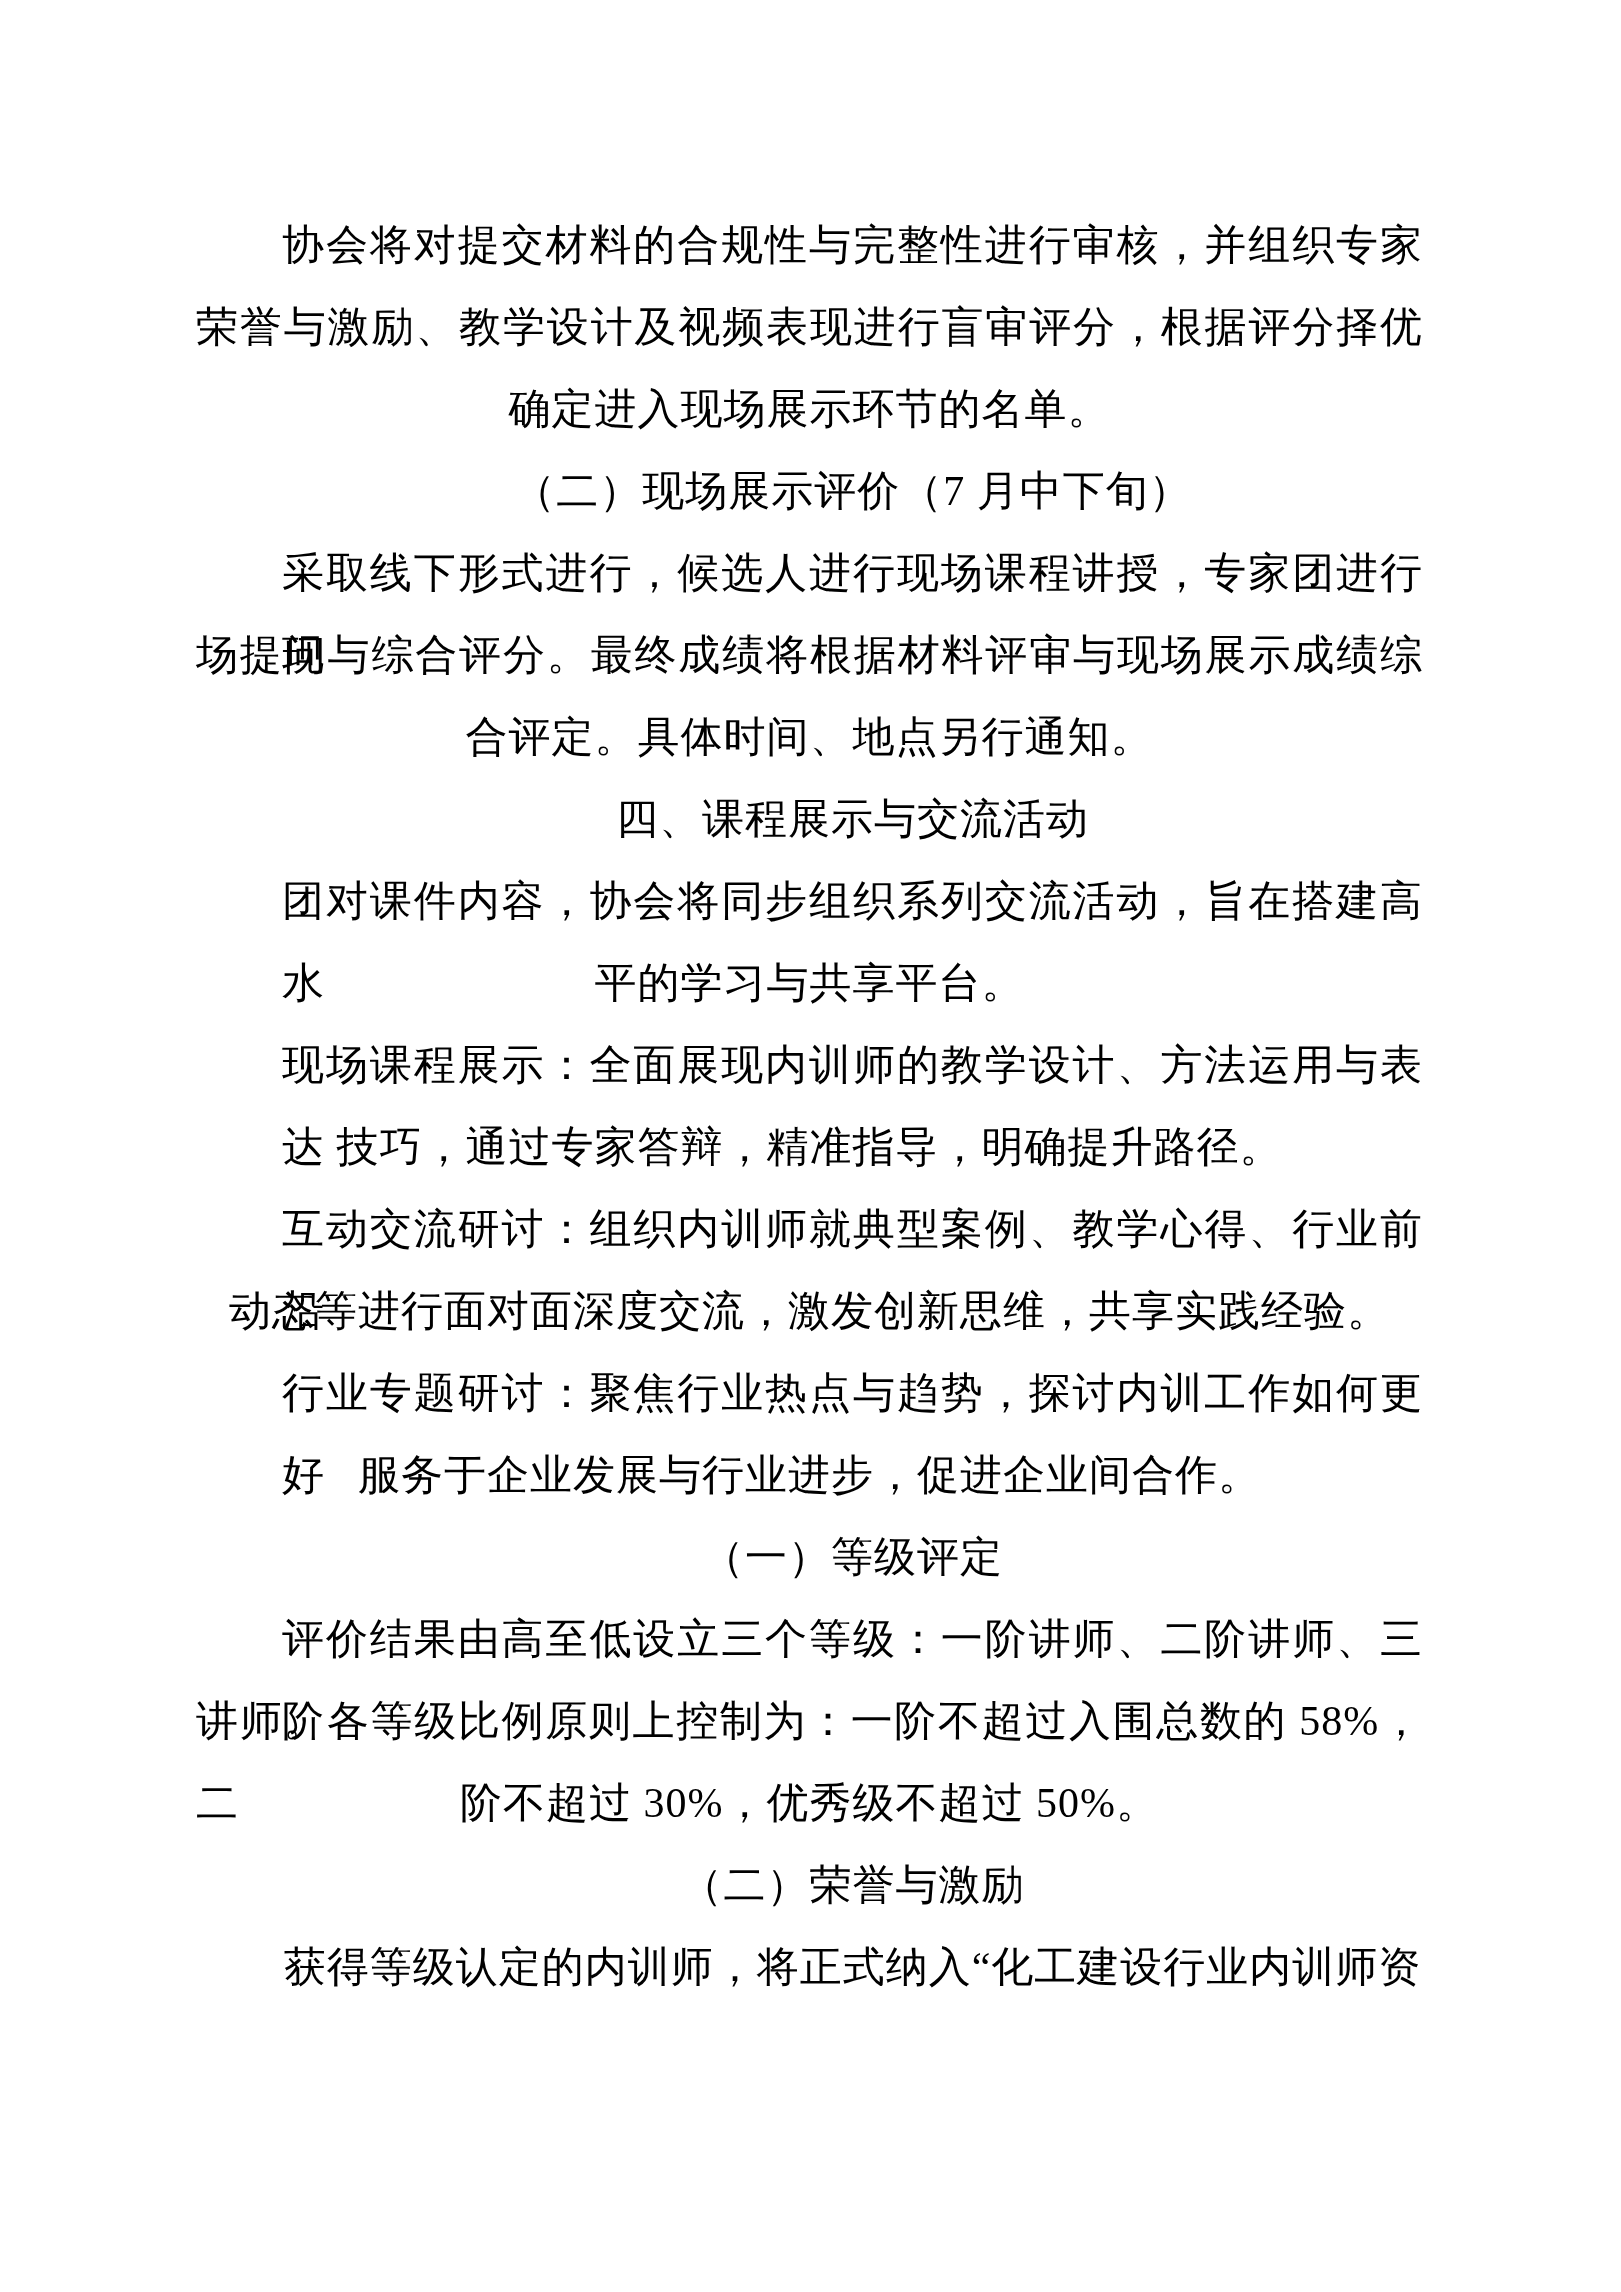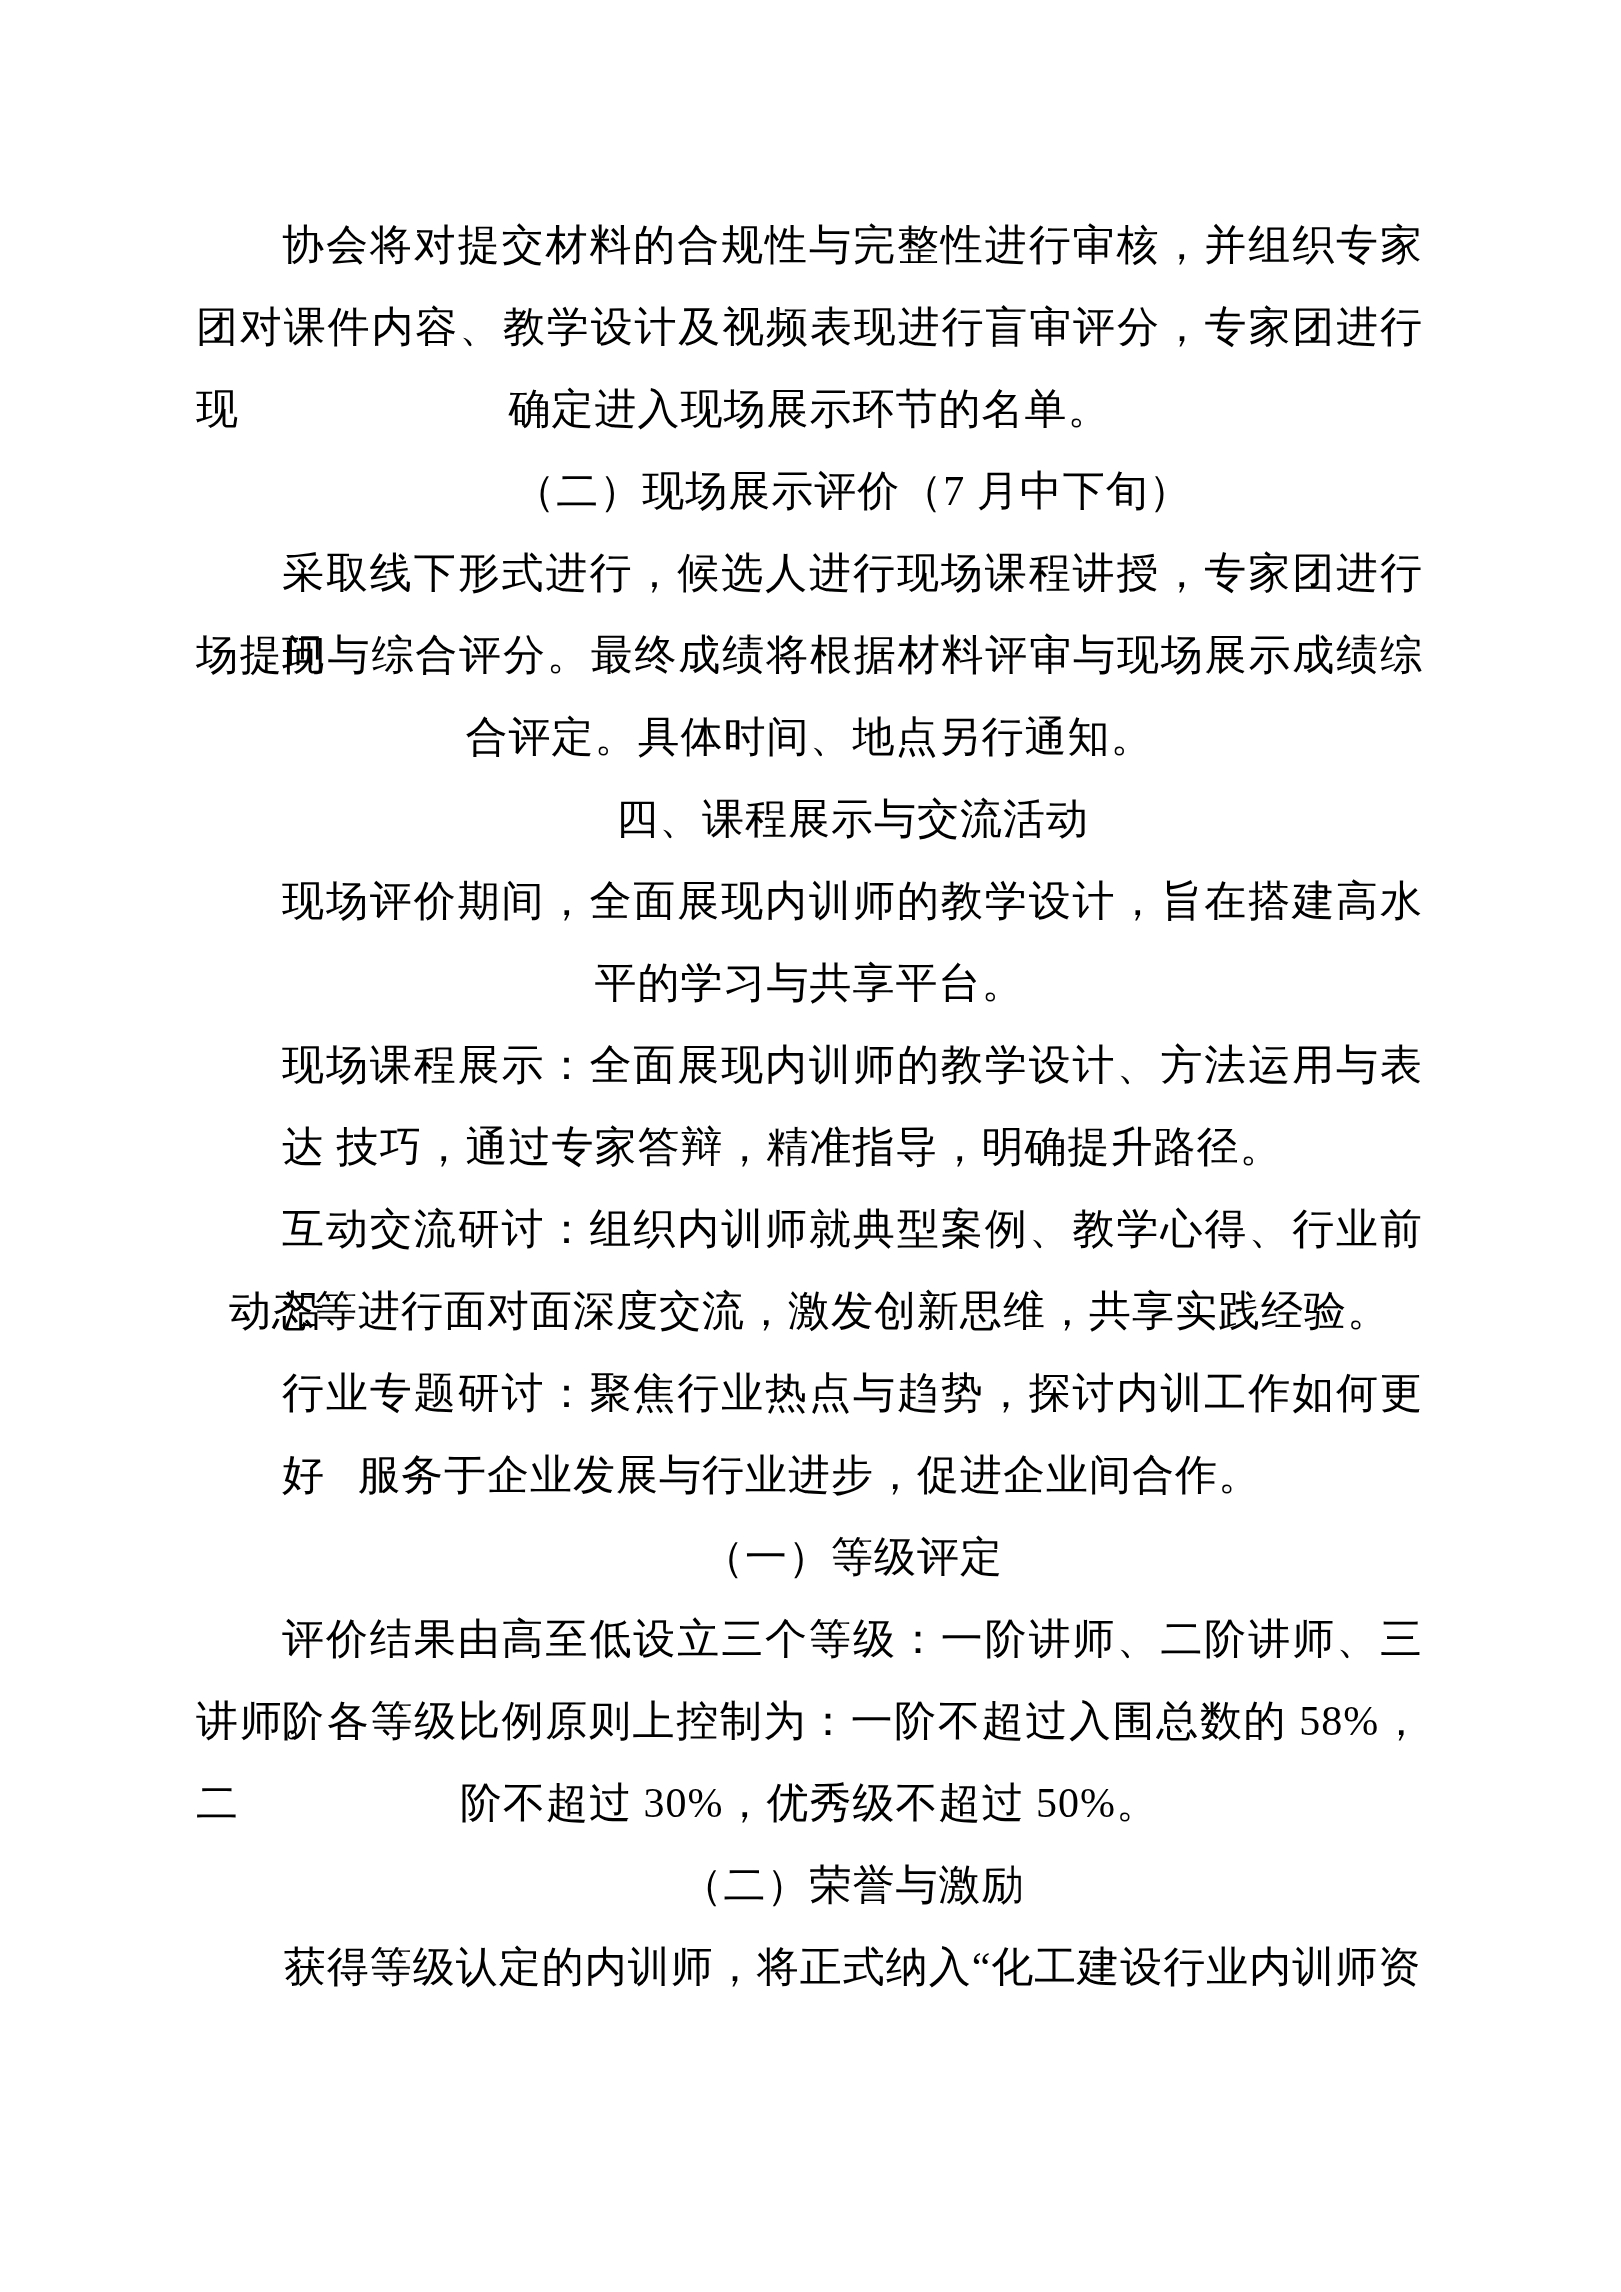--- a/index.html
+++ b/index.html
@@ -40,32 +40,32 @@
     padding-left: 86px;
   }
 </style>
 </head>
 <body>
 
 <div class="page">
   <div class="text-block">
 
     <div class="line indent fill">协会将对提交材料的合规性与完整性进行审核，并组织专家</div>
-    <div class="line fill">团对课件内容、教学设计及视频表现进行盲审评分，专家团进行现</div>
+    <div class="line fill">荣誉与激励、教学设计及视频表现进行盲审评分，根据评分择优</div>
     <div class="line">确定进入现场展示环节的名单。</div>
 
     <div class="line indent">（二）现场展示评价（7 月中下旬）</div>
 
     <div class="line indent fill">采取线下形式进行，候选人进行现场课程讲授，专家团进行现</div>
     <div class="line fill">场提问与综合评分。最终成绩将根据材料评审与现场展示成绩综</div>
     <div class="line">合评定。具体时间、地点另行通知。</div>
 
     <div class="line indent">四、课程展示与交流活动</div>
 
-    <div class="line indent fill">现场评价期间，全面展现内训师的教学设计，旨在搭建高水</div>
+    <div class="line indent fill">团对课件内容，协会将同步组织系列交流活动，旨在搭建高水</div>
     <div class="line">平的学习与共享平台。</div>
 
     <div class="line indent fill">现场课程展示：全面展现内训师的教学设计、方法运用与表达</div>
     <div class="line">技巧，通过专家答辩，精准指导，明确提升路径。</div>
 
     <div class="line indent fill">互动交流研讨：组织内训师就典型案例、教学心得、行业前沿</div>
     <div class="line">动态等进行面对面深度交流，激发创新思维，共享实践经验。</div>
 
     <div class="line indent fill">行业专题研讨：聚焦行业热点与趋势，探讨内训工作如何更好</div>
     <div class="line">服务于企业发展与行业进步，促进企业间合作。</div>

